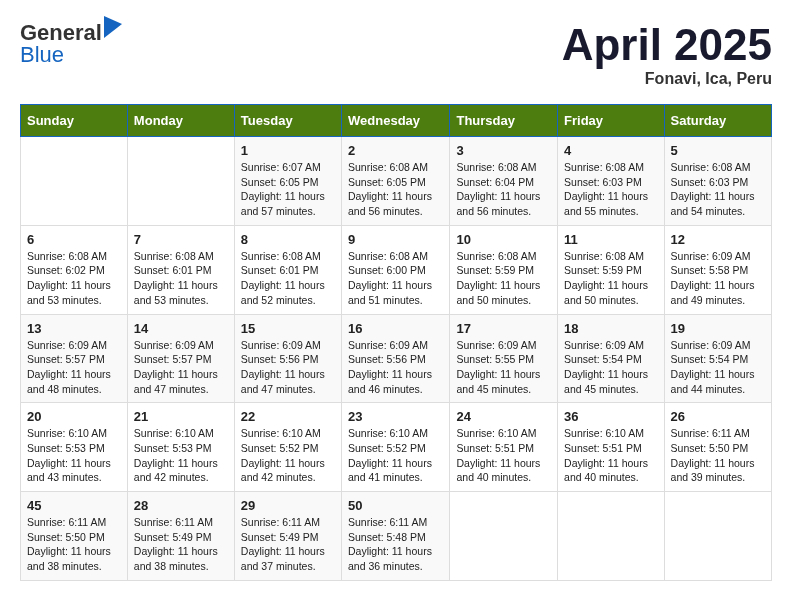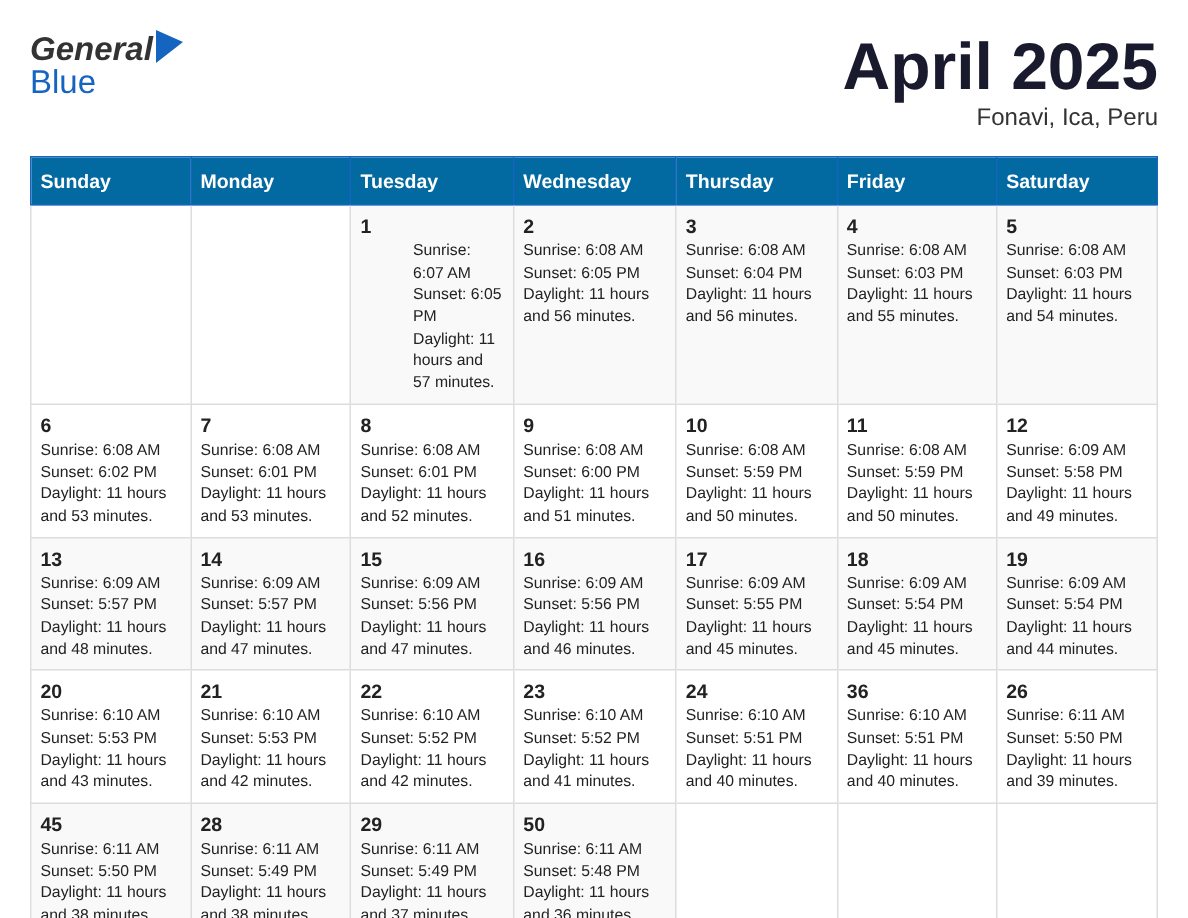--- a/index.html
+++ b/index.html
@@ -25,29 +25,29 @@
       text-align: right;
     }
     .title-block h1 {
       font-size: 44px;
       color: #1a1a2e;
       font-weight: bold;
     }
     .title-block h2 {
       font-size: 16px;
       color: #333;
-      font-weight: normal;
+      font-weight: bold;
     }
     table {
       width: 100%;
       border-collapse: collapse;
       border: 1px solid #ccc;
     }
     thead tr th {
-      background-color: #0369a1;
+      background-color: #4d7c0f;
       color: #fff;
       padding: 8px 6px;
       font-size: 13px;
       text-align: left;
       border: 1px solid #1565c0;
     }
     tbody tr td {
       vertical-align: top;
       padding: 6px;
       font-size: 10.5px;
@@ -75,21 +75,21 @@
     td.empty {
       background-color: #fff !important;
     }
   </style>
 </head>
 <body>
 
 <div class="header">
   <div class="logo">
     <div>
-      <div style="display:flex;align-items:center;font-style:italic;">
+      <div style="display:flex;">
         <span class="logo-general" style="font-size:22px;font-weight:bold;color:#333;">General</span>
         <svg width="18" height="22" viewBox="0 0 18 22" style="margin-left:2px;margin-top:-4px;">
           <polygon points="0,0 18,8 0,22" fill="#1565c0"></polygon>
         </svg>
       </div>
       <div style="font-size:22px;font-weight:normal;color:#1565c0;margin-top:-4px;">Blue</div>
     </div>
   </div>
   <div class="title-block">
     <h1>April 2025</h1>
@@ -108,21 +108,21 @@
         <th>Friday</th>
         <th>Saturday</th>
       </tr>
   </thead>
   <tbody id="calendar-body">
   <tr>
         <td class="empty"></td>
         <td class="empty"></td>
         <td>
           <span class="day-num">1</span>
-          <div class="day-info" style="white-space: pre-line; margin-left: 35px;">Sunrise: 6:07 AM
+          <div class="day-info" style="white-space: pre-line;">Sunrise: 6:07 AM
 Sunset: 6:05 PM
 Daylight: 11 hours and 57 minutes.</div>
         </td>
         <td>
           <span class="day-num">2</span>
           <div class="day-info" style="white-space: pre-line;">Sunrise: 6:08 AM
 Sunset: 6:05 PM
 Daylight: 11 hours and 56 minutes.</div>
         </td>
         <td>

